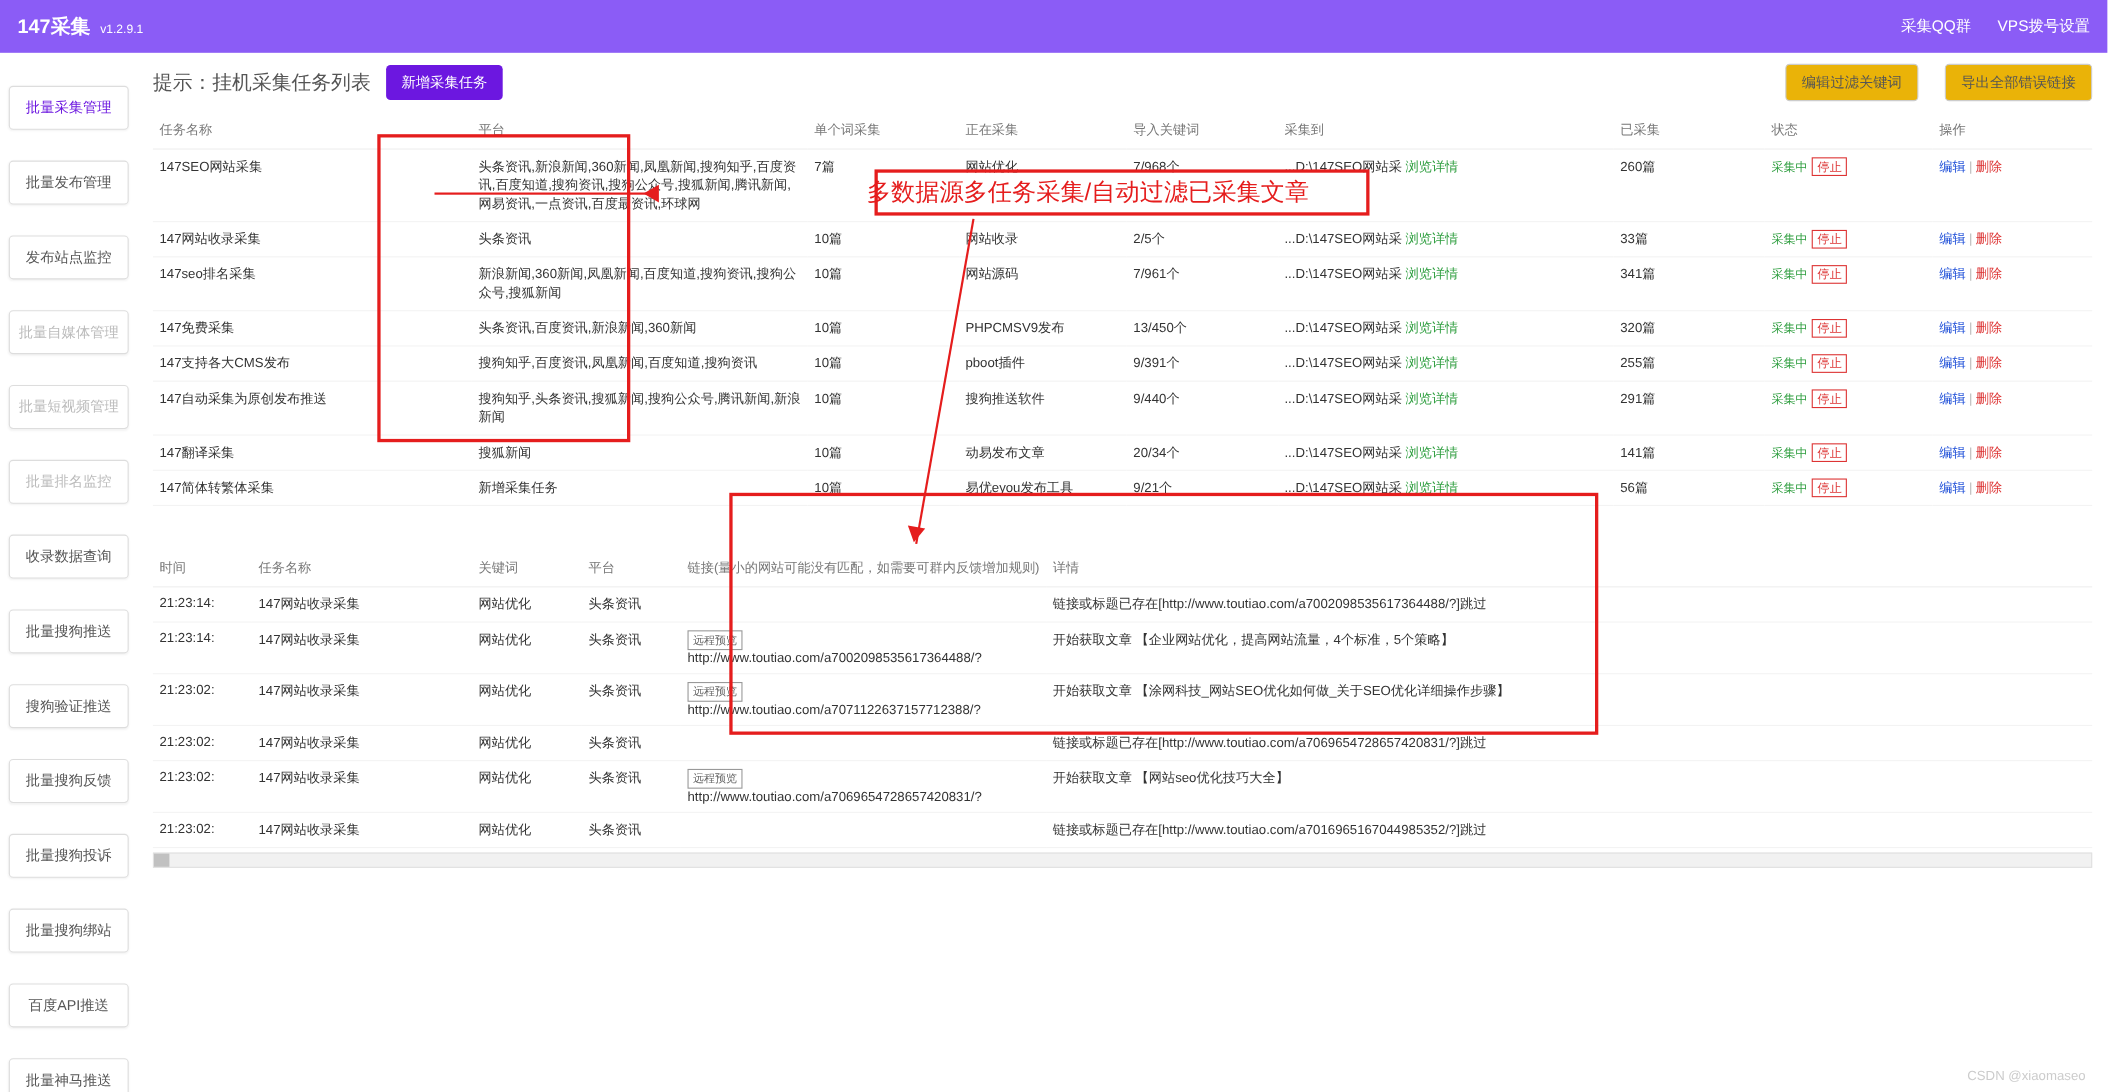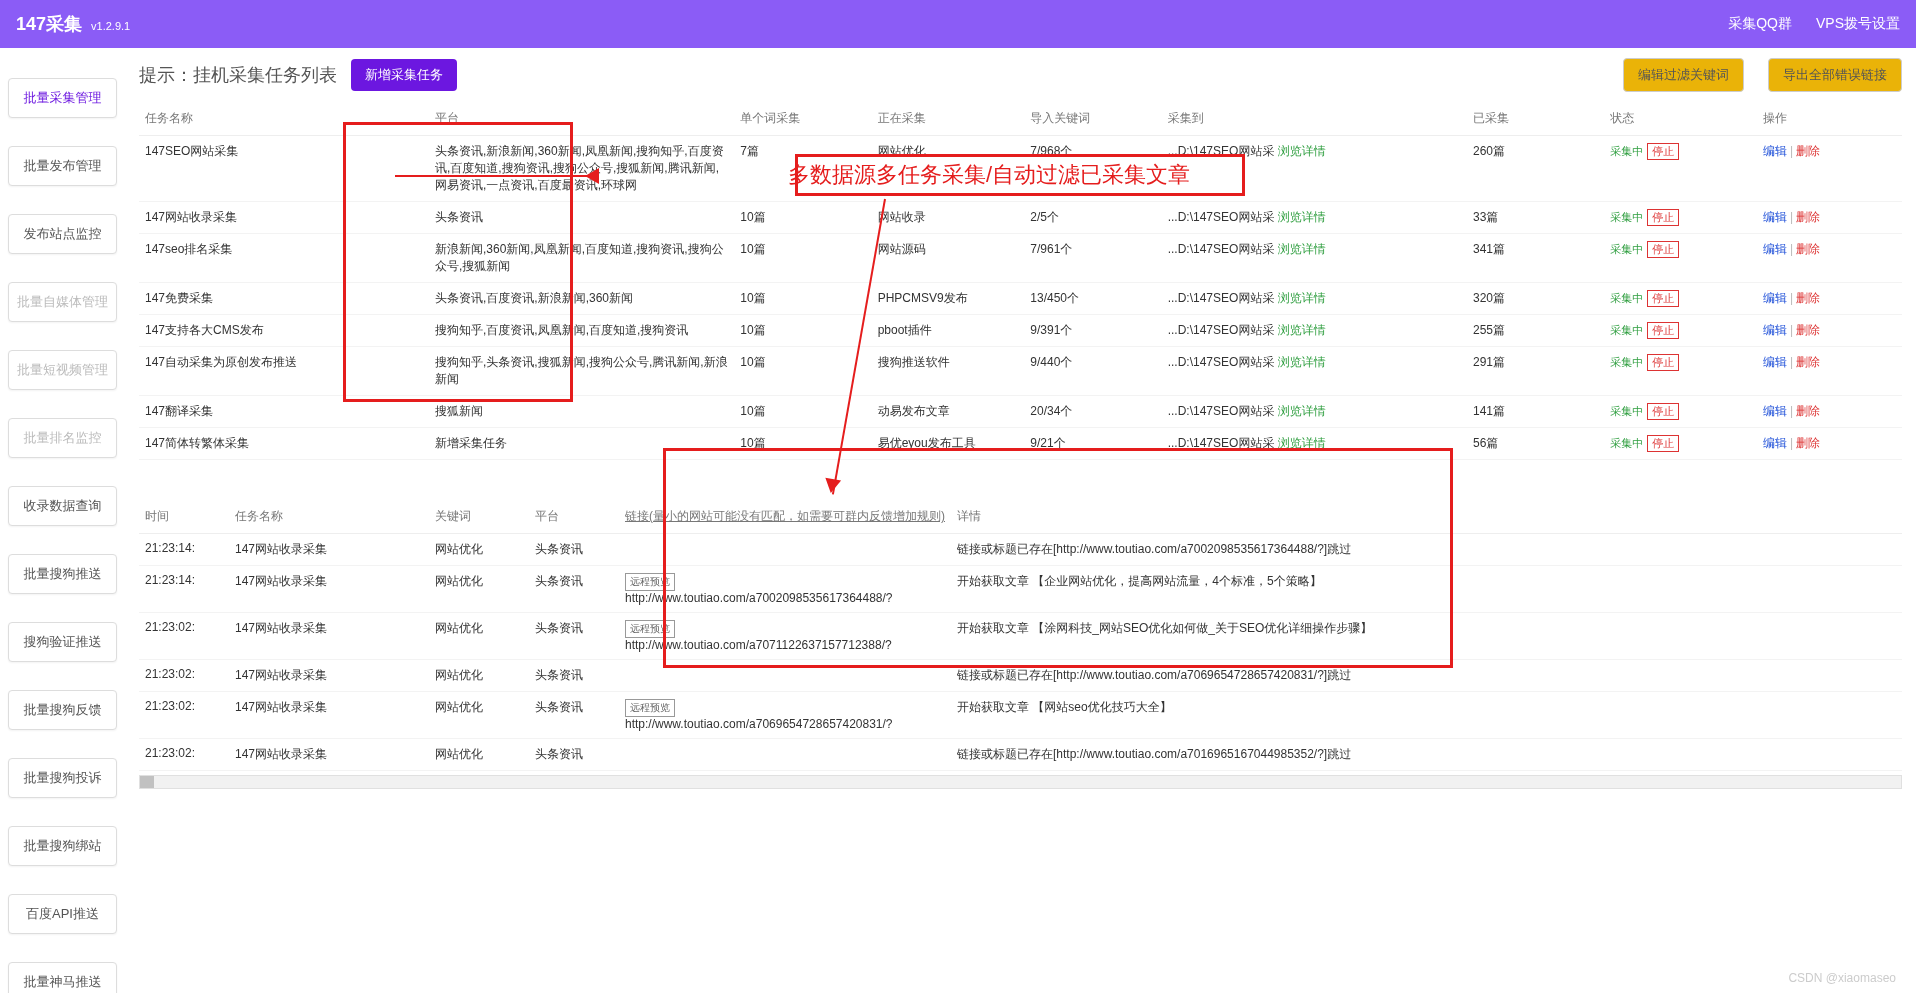--- a/index.html
+++ b/index.html
@@ -147,21 +147,21 @@
     border-bottom:8px solid transparent;
     pointer-events:none;
     z-index:49;
   }
   .log-table-wrap { margin-top: 40px; }
   .log-table th, .log-table td { font-size: 12px; }
   .log-col-time{width:90px;}
   .log-col-task{width:200px;}
   .log-col-kw{width:100px;margin-left:48px;}
   .log-col-plat{width:90px;}
-  .log-col-link{width:320px;text-decoration:underline;}
+  .log-col-link{width:320px;}
   .link-btn {
     border:1px solid #999;
     font-size:10px;
     padding:1px 4px;
     margin-right:4px;
     color:#666;
     cursor:pointer;
     display:inline-block;
   }
   .url-green { color:#2e9e3f; }

